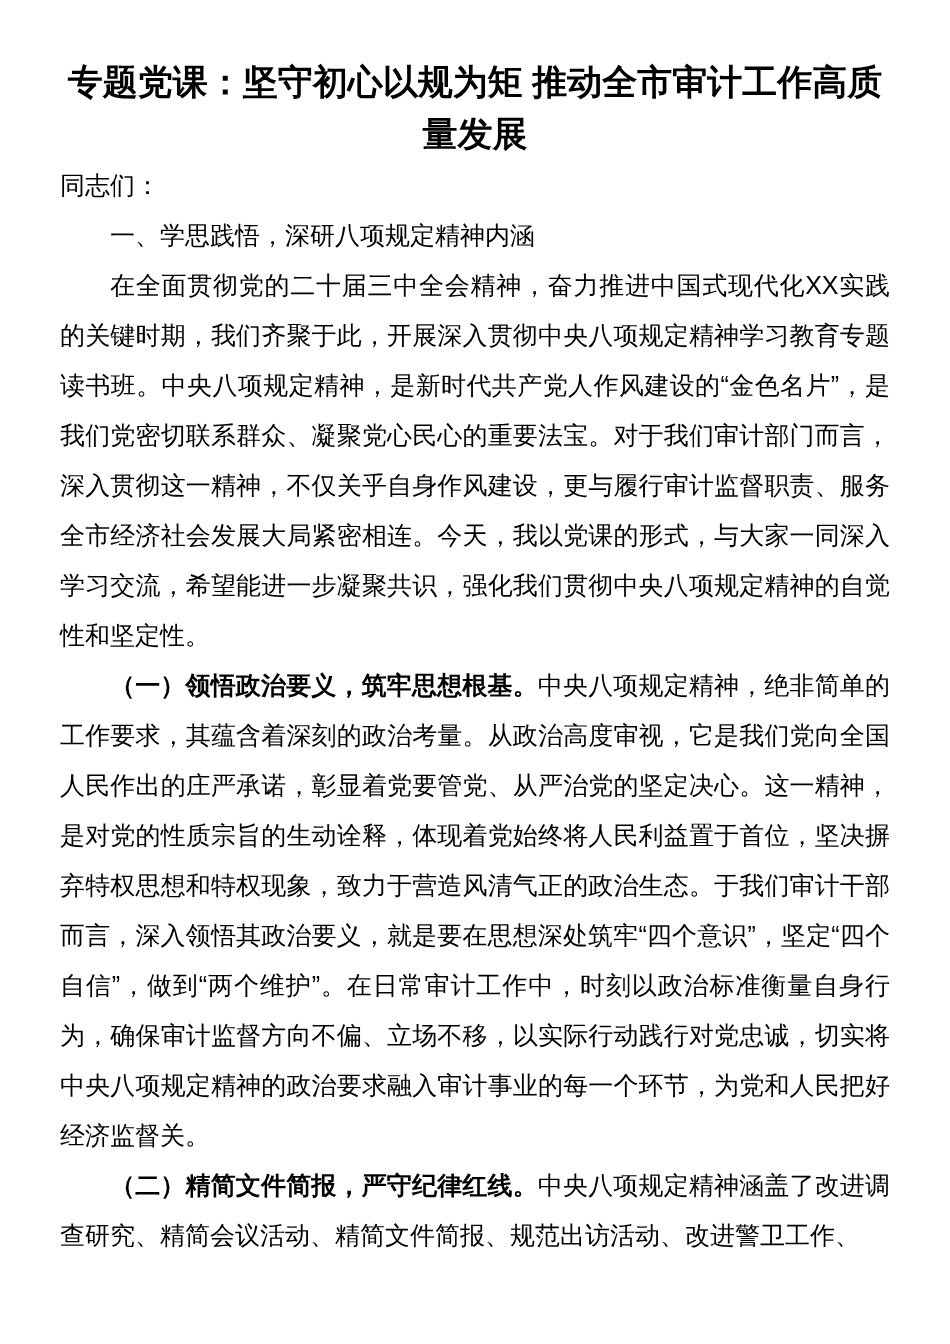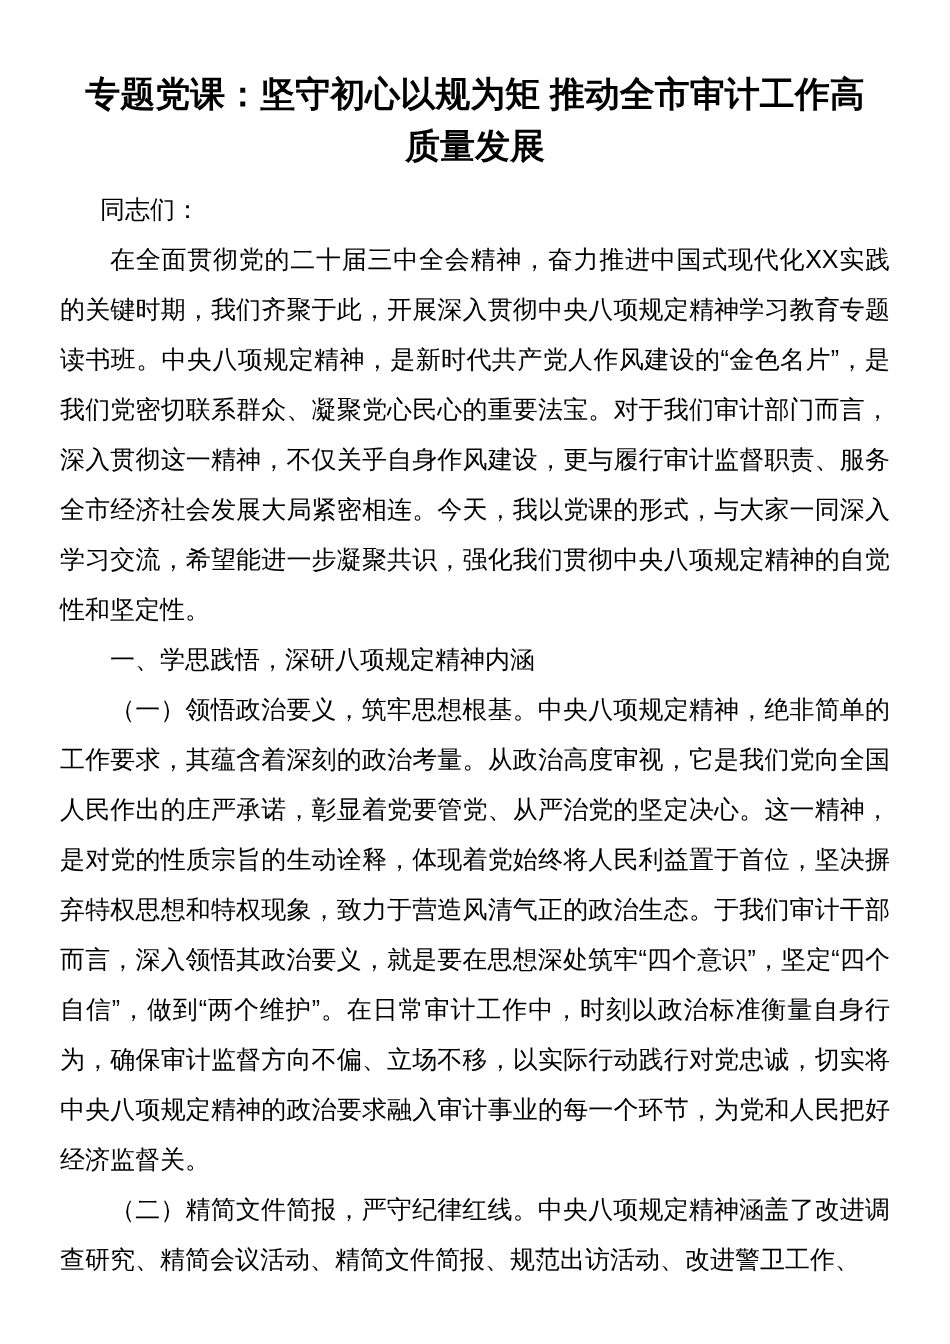--- a/index.html
+++ b/index.html
@@ -12,21 +12,21 @@
     width: 950px;
     height: 1344px;
     box-sizing: border-box;
     padding: 56px 60px 0 60px;
     background: #ffffff;
     color: #000000;
     overflow: hidden;
     font-family: "Liberation Sans", "DejaVu Sans", sans-serif;
   }
   .doc-title {
-    margin: 12px;
+    margin: 0;
     font-size: 35px;
     font-weight: bold;
     line-height: 52px;
     text-align: center;
     letter-spacing: 0;
   }
   .doc-body {
     margin: 0;
   }
   .block {
@@ -34,34 +34,33 @@
     font-size: 25px;
     line-height: 50px;
     text-align: justify;
     text-justify: inter-ideograph;
     text-indent: 2em;
     word-break: break-all;
   }
   .block.salutation {
     text-indent: 0;
     text-align: left;
-    margin-left: 40px;
   }
   .block.heading {
     font-weight: normal;
   }
   .block .lead {
-    font-weight: normal;
+    font-weight: bold;
   }
 </style>
 </head>
 <body>
 
 <div class="page">
   <h1 class="doc-title">专题党课：坚守初心以规为矩 推动全市审计工作高质量发展</h1>
   <div class="doc-body" id="doc-body">
       <p class="block salutation">同志们：</p>
+      <p class="block heading">一、学思践悟，深研八项规定精神内涵</p>
       <p class="block paragraph">在全面贯彻党的二十届三中全会精神，奋力推进中国式现代化XX实践的关键时期，我们齐聚于此，开展深入贯彻中央八项规定精神学习教育专题读书班。中央八项规定精神，是新时代共产党人作风建设的“金色名片”，是我们党密切联系群众、凝聚党心民心的重要法宝。对于我们审计部门而言，深入贯彻这一精神，不仅关乎自身作风建设，更与履行审计监督职责、服务全市经济社会发展大局紧密相连。今天，我以党课的形式，与大家一同深入学习交流，希望能进一步凝聚共识，强化我们贯彻中央八项规定精神的自觉性和坚定性。</p>
-      <p class="block heading">一、学思践悟，深研八项规定精神内涵</p>
       <p class="block paragraph"><span class="lead">（一）领悟政治要义，筑牢思想根基。</span>中央八项规定精神，绝非简单的工作要求，其蕴含着深刻的政治考量。从政治高度审视，它是我们党向全国人民作出的庄严承诺，彰显着党要管党、从严治党的坚定决心。这一精神，是对党的性质宗旨的生动诠释，体现着党始终将人民利益置于首位，坚决摒弃特权思想和特权现象，致力于营造风清气正的政治生态。于我们审计干部而言，深入领悟其政治要义，就是要在思想深处筑牢“四个意识”，坚定“四个自信”，做到“两个维护”。在日常审计工作中，时刻以政治标准衡量自身行为，确保审计监督方向不偏、立场不移，以实际行动践行对党忠诚，切实将中央八项规定精神的政治要求融入审计事业的每一个环节，为党和人民把好经济监督关。</p>
       <p class="block paragraph"><span class="lead">（二）精简文件简报，严守纪律红线。</span>中央八项规定精神涵盖了改进调查研究、精简会议活动、精简文件简报、规范出访活动、改进警卫工作、</p>
     </div>
 </div>
 
 </body></html>

